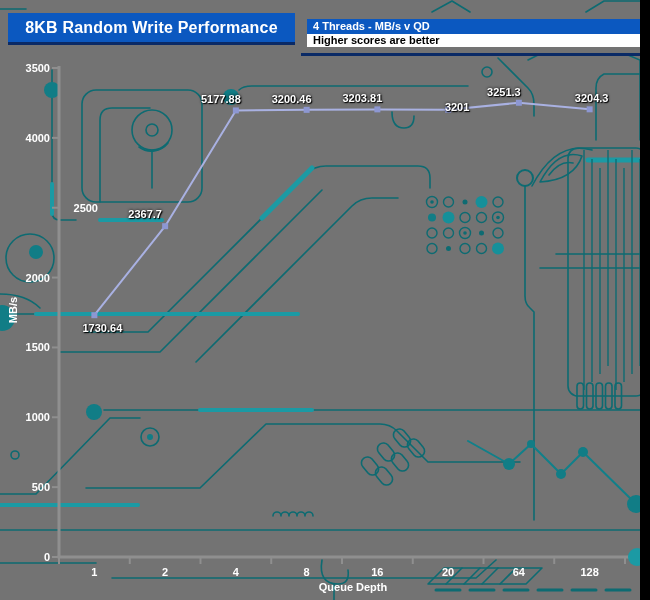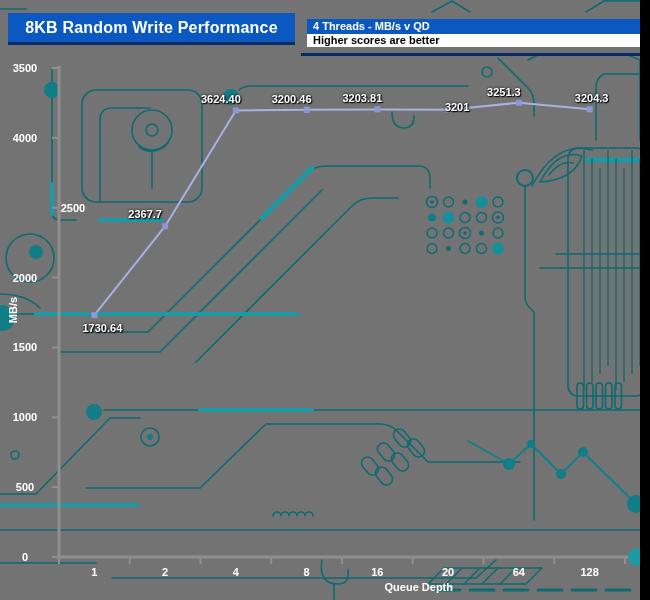--- a/index.html
+++ b/index.html
@@ -12,28 +12,28 @@
   .hdr-title{position:absolute;left:8px;top:13px;width:287px;height:29px;z-index:4;
              background:#0b58c0;box-shadow:0 3px 0 0 #0a2a66;color:#fff;font-weight:bold;
              font-size:16px;line-height:29px;text-align:center;letter-spacing:.2px;}
   .hdr-right{position:absolute;left:301px;top:13px;width:345px;z-index:4;
              border:6px solid #737373;box-shadow:0 3px 0 0 #0a2a66;}
   .hdr-right .row1{background:#0b58c0;color:#fff;font-size:11px;font-weight:bold;
                    height:15px;line-height:15px;padding-left:6px;}
   .hdr-right .row2{background:#ffffff;color:#000;font-size:11px;font-weight:bold;
                    height:13px;line-height:13px;padding-left:6px;}
   .lbl{position:absolute;z-index:3;color:#fff;font-size:11px;font-weight:bold;white-space:nowrap;}
-  .ytick{width:50px;text-align:center;height:14px;line-height:14px;}
+  .ytick{width:50px;text-align:right;height:14px;line-height:14px;}
   .xtick{width:50px;text-align:center;height:14px;line-height:14px;}
   .dlabel{text-shadow:1px 1px 1px #000,0 0 3px #000;transform:translateX(-50%);}
   .axis-title-y{position:absolute;left:-11px;top:303px;width:50px;height:14px;z-index:3;
                 text-align:center;color:#fff;font-size:11px;font-weight:bold;
                 transform:rotate(-90deg);}
   .axis-title-x{position:absolute;left:253px;top:581px;width:200px;z-index:3;
-                text-align:right;color:#fff;font-size:11px;font-weight:bold;}
+                text-align:center;color:#fff;font-size:11px;font-weight:bold;}
 </style>
 </head>
 <body>
 
 <div id="stage">
 
   <svg id="bg-svg" width="650" height="600" viewBox="0 0 650 600">
     <g stroke="#0d6b72" fill="none" stroke-width="1.6" stroke-linecap="round" stroke-linejoin="round">
 
       <path d="M432 12 L452 1 L470 12"></path>
@@ -237,20 +237,20 @@
       <div class="lbl xtick" style="left: 69.375px; top: 565px;">1</div>
       <div class="lbl xtick" style="left: 140.125px; top: 565px;">2</div>
       <div class="lbl xtick" style="left: 210.875px; top: 565px;">4</div>
       <div class="lbl xtick" style="left: 281.625px; top: 565px;">8</div>
       <div class="lbl xtick" style="left: 352.375px; top: 565px;">16</div>
       <div class="lbl xtick" style="left: 423.125px; top: 565px;">20</div>
       <div class="lbl xtick" style="left: 493.875px; top: 565px;">64</div>
       <div class="lbl xtick" style="left: 564.625px; top: 565px;">128</div>
       <div class="lbl dlabel" style="left: 102.375px; top: 322.205px;">1730.64</div>
       <div class="lbl dlabel" style="left: 145.125px; top: 208.198px;">2367.7</div>
-      <div class="lbl dlabel" style="left: 220.875px; top: 93.4536px;">3624.40</div>
+      <div class="lbl dlabel" style="left: 220.875px; top: 93.4536px;">5177.88</div>
       <div class="lbl dlabel" style="left: 291.625px; top: 92.85px;">3200.46</div>
       <div class="lbl dlabel" style="left: 362.375px; top: 92.382px;">3203.81</div>
       <div class="lbl dlabel" style="left: 433.125px; top: 101px; margin-left: 24px;">3201</div>
       <div class="lbl dlabel" style="left: 503.875px; top: 85.7469px;">3251.3</div>
       <div class="lbl dlabel" style="left: 591.625px; top: 92.3135px;">3204.3</div>
     </div>
 </div>
 
 </body></html>

